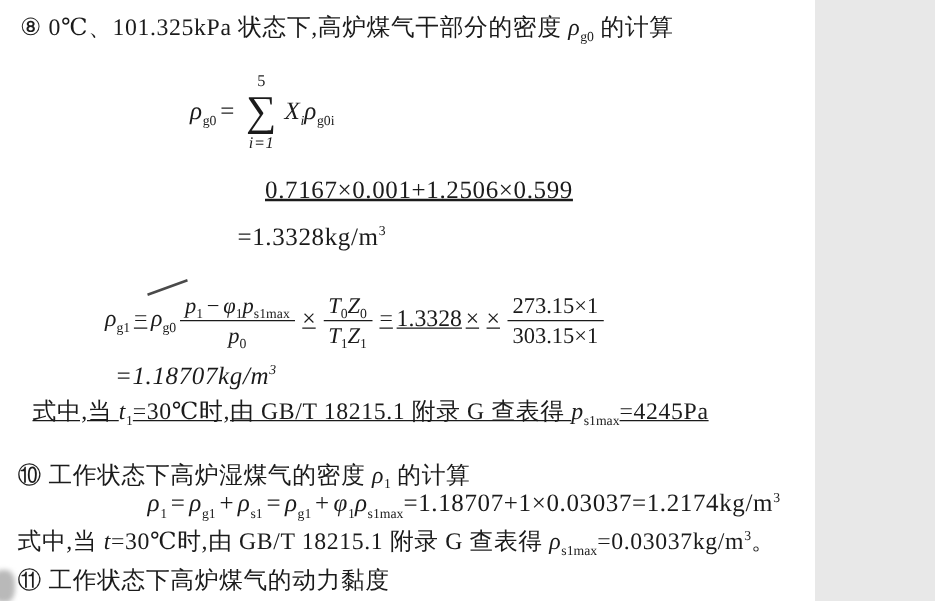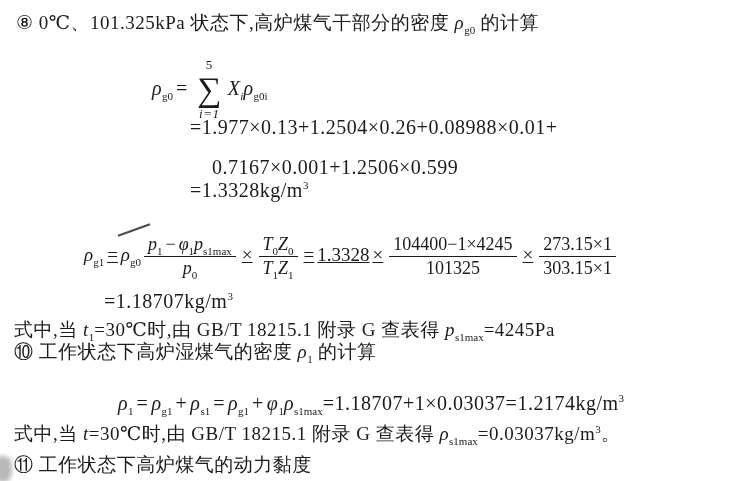--- a/index.html
+++ b/index.html
@@ -1,18 +1,18 @@
 <!DOCTYPE html>
 <html><head>
 <meta charset="utf-8">
 <style>
   html,body{margin:0;padding:0;background:#e8e8e8;}
   .page{
     position:relative;
-    width:748px;height:481px;
+    width:652px;height:481px;
     background:#ffffff;
     color:#1b1b1b;
     font-family:"Liberation Serif","DejaVu Serif",serif;
     overflow:hidden;
   }
   .line{position:absolute;white-space:nowrap;line-height:1.2;}
   .cjk{font-size:19px;letter-spacing:0.5px;}
   .mnum{font-size:20px;letter-spacing:0.5px;}
   .v{font-style:italic;}
   sub.s{font-size:11px;line-height:0;letter-spacing:0;}
@@ -51,58 +51,52 @@
   </div>
 
   <div class="line mnum" style="left:152px;top:58px;">
     <span class="tok"><span class="v">ρ</span><sub class="s">g0</sub></span><span class="op">=</span><span class="sum">
         <span class="lim lim-top">5</span>
         <span class="sig">∑</span>
         <span class="lim">i=1</span>
       </span><span class="tok"><span class="v">X</span><sub class="s v">i</sub></span><span class="tok"><span class="v">ρ</span><sub class="s">g0i</sub></span>
   </div>
 
-  <div class="line mnum" style="left:190px;top:115px;">
-    <span>=1.977×0.13+1.2504×0.26+0.08988×0.01+</span>
-  </div>
-  <div class="line mnum" style="left:212px;top:155px;">
+  <div class="line mnum" style="left:212px;top:140px;text-decoration:underline;">
     <span>0.7167×0.001+1.2506×0.599</span>
   </div>
   <div class="line mnum" style="left:190px;top:178px;">
     <span>=1.3328kg/m</span><sup class="s">3</sup>
   </div>
 
 
   <div class="pencil"></div>
 
   <div class="line" style="left:84px;top:234px;font-size:19px;text-decoration:underline;">
     <span class="tok"><span class="v">ρ</span><sub class="s">g1</sub></span><span class="op">=</span><span class="tok"><span class="v">ρ</span><sub class="s">g0</sub></span><span class="frac">
         <span class="fn"><span class="v">p</span><sub class="s">1</sub><span class="op">−</span><span class="v">φ</span><sub class="s">1</sub><span class="v">p</span><sub class="s">s1max</sub></span>
         <span class="fd"><span class="v">p</span><sub class="s">0</sub></span>
       </span><span class="op">×</span><span class="frac">
         <span class="fn"><span class="v">T</span><sub class="s">0</sub><span class="v">Z</span><sub class="s">0</sub></span>
         <span class="fd"><span class="v">T</span><sub class="s">1</sub><span class="v">Z</span><sub class="s">1</sub></span>
-      </span><span class="op">=</span><span>1.3328</span><span class="op">×</span><span class="frac">
-        <span class="fn">104400−1×4245</span>
-        <span class="fd">101325</span>
-      </span><span class="op">×</span><span class="frac">
+      </span><span class="op">=</span><span>1.3328</span><span class="op">×</span><span class="op">×</span><span class="frac">
         <span class="fn">273.15×1</span>
         <span class="fd">303.15×1</span>
       </span>
   </div>
 
-  <div class="line mnum" style="left:104px;top:289px;">
+  <div class="line mnum" style="left:92px;top:289px;font-style:italic;">
     <span>=1.18707kg/m</span><sup class="s">3</sup>
   </div>
 
-  <div class="line cjk" style="left:14px;top:319px;">
+  <div class="line cjk" style="left:26px;top:319px;text-decoration:underline;">
     <span>式中,当 </span><span class="tok"><span class="v">t</span><sub class="s">1</sub></span><span>=30℃时,由 GB/T 18215.1 附录 G 查表得 </span><span class="tok"><span class="v">p</span><sub class="s">s1max</sub></span><span>=4245Pa</span>
   </div>
 
-  <div class="line cjk" style="left:14px;top:341px;text-align:right;">
+  <div class="line cjk" style="left:14px;top:370px;text-align:right;">
     <span>⑩ 工作状态下高炉湿煤气的密度 </span><span class="tok"><span class="v">ρ</span><sub class="s">1</sub></span><span> 的计算</span>
   </div>
 
   <div class="line mnum" style="left:98px;top:391px;margin-left:20px;">
     <span class="tok"><span class="v">ρ</span><sub class="s">1</sub></span><span class="op">=</span><span class="tok"><span class="v">ρ</span><sub class="s">g1</sub></span><span class="op">+</span><span class="tok"><span class="v">ρ</span><sub class="s">s1</sub></span><span class="op">=</span><span class="tok"><span class="v">ρ</span><sub class="s">g1</sub></span><span class="op">+</span><span class="tok"><span class="v">φ</span><sub class="s">1</sub></span><span class="tok"><span class="v">ρ</span><sub class="s">s1max</sub></span><span>=1.18707+1×0.03037=1.2174kg/m</span><sup class="s">3</sup>
   </div>
 
   <div class="line cjk" style="left:14px;top:423px;">
     <span>式中,当 </span><span class="v">t</span><span>=30℃时,由 GB/T 18215.1 附录 G 查表得 </span><span class="tok"><span class="v">ρ</span><sub class="s">s1max</sub></span><span>=0.03037kg/m</span><sup class="s">3</sup><span>。</span>
   </div>

